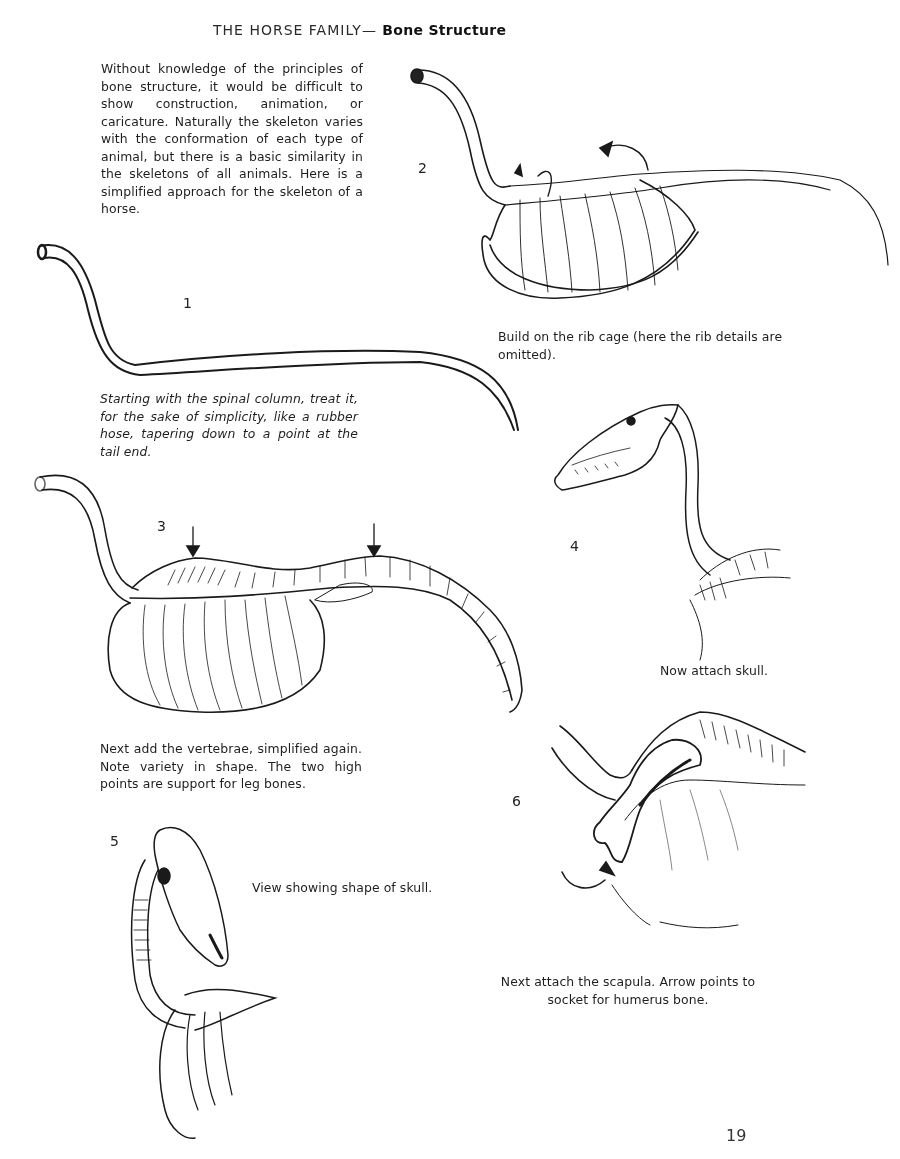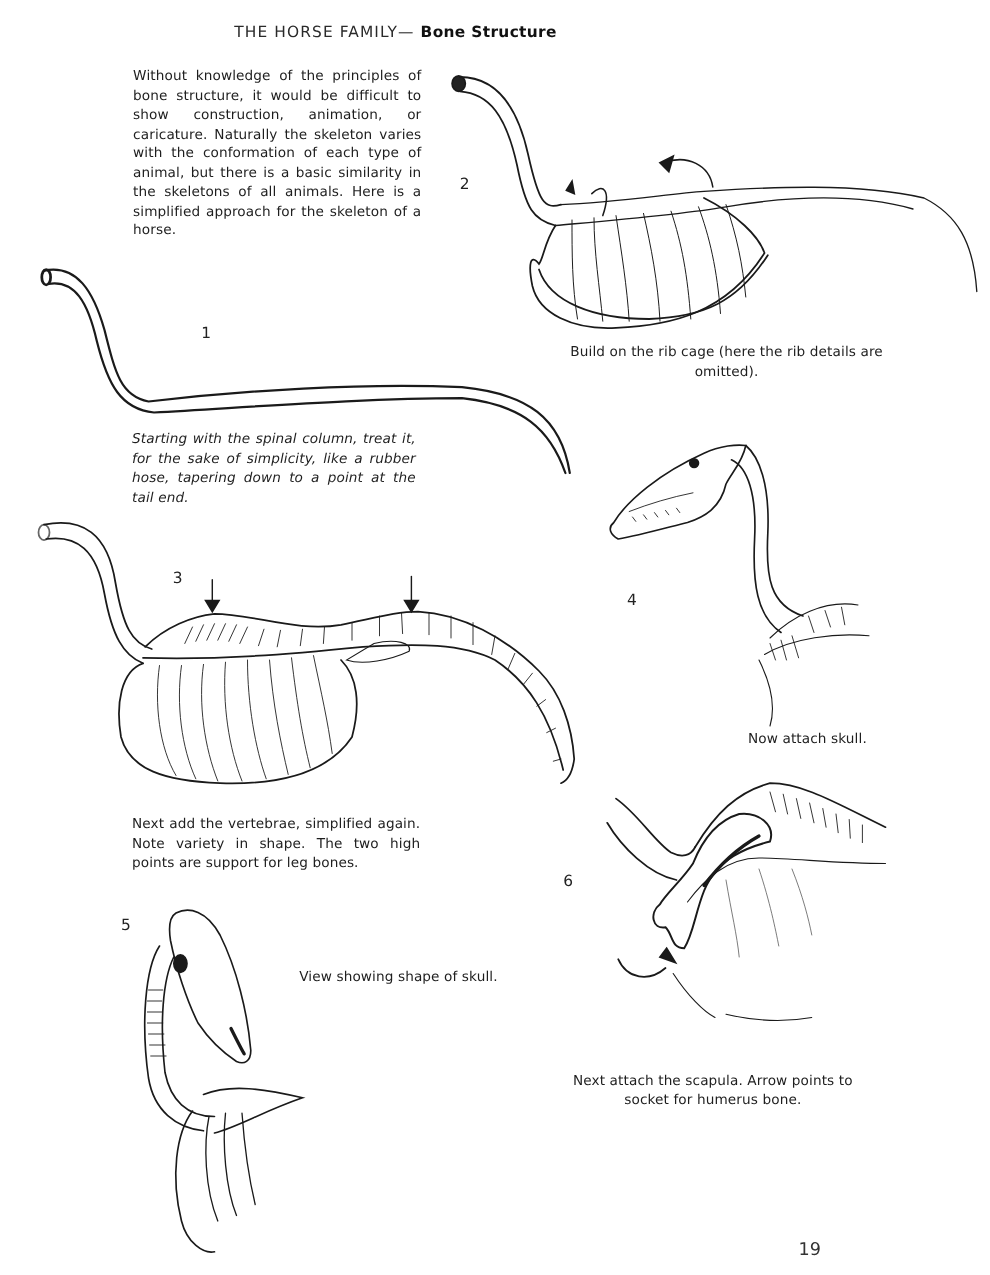--- a/index.html
+++ b/index.html
@@ -8,21 +8,21 @@
     font-family: "DejaVu Sans", "Liberation Sans", sans-serif;
     color: #1a1a1a;
   }
   .title {
     position: absolute; left: 213px; top: 22px;
     font-size: 14px; letter-spacing: 1px; color: #2a2a2a; white-space: nowrap;
   }
   .title .sub { font-weight: bold; letter-spacing: 0.3px; color: #111; }
   .text {
     position: absolute; font-size: 12.4px; line-height: 17.5px; color: #1e1e1e;
-    text-align: justify; letter-spacing: 0.1px; margin-left: 20px;
+    text-align: justify; letter-spacing: 0.1px;
   }
   .num { position: absolute; font-size: 14px; color: #222; }
   svg.fig { position: absolute; overflow: visible; }
   .folio { position: absolute; left: 726px; top: 1126px; font-size: 16px; color: #333; }
 </style>
 </head>
 <body>
 
 <div class="title">
   <span>THE HORSE FAMILY</span><span>—</span>
@@ -51,21 +51,21 @@
     <path d="M505 205 C560 200, 620 195, 660 188 C720 178, 780 176, 830 190" stroke-width="1.2"></path>
     <path d="M505 205 C495 220, 494 235, 490 240 C482 230, 480 240, 484 260 C490 285, 520 300, 560 298 C610 296, 660 285, 695 230 C690 215, 670 195, 640 180"></path>
     <path d="M490 245 C500 275, 540 290, 590 290 C640 288, 670 275, 698 232"></path>
     <path d="M520 200 C520 230, 520 260, 525 290 M540 198 C540 230, 545 260, 548 292 M560 196 C565 230, 570 260, 572 292 M585 194 C592 225, 598 255, 600 292 M610 192 C620 222, 625 250, 628 290 M635 188 C645 215, 652 245, 655 285 M660 186 C670 215, 675 240, 678 270" stroke-width="0.9"></path>
     <path d="M538 176 C548 166, 556 172, 548 196" stroke-width="1.4"></path>
     <path d="M515 173 L520 165 L522 176 Z" fill="#1a1a1a"></path>
     <path d="M603 148 C625 140, 645 150, 648 170" stroke-width="1.4"></path>
     <path d="M600 148 L612 142 L608 156 Z" fill="#1a1a1a"></path>
   </g>
 </svg>
-<div class="text" style="left:498px; top:311px; width:285px; text-align:center;">Build on the rib cage (here the rib details are omitted).</div>
+<div class="text" style="left:498px; top:328px; width:285px; text-align:left;">Build on the rib cage (here the rib details are omitted).</div>
 
 <div class="num" style="left:157px; top:518px;">3</div>
 <svg class="fig" style="left:0;top:0;" width="900" height="1159">
   <g fill="none" stroke="#1a1a1a" stroke-width="1.6" stroke-linecap="round">
     <ellipse cx="40" cy="484" rx="5" ry="7" stroke="#666"></ellipse>
     <path d="M40 477 C75 470, 98 485, 105 530 C112 570, 120 585, 138 590"></path>
     <path d="M42 490 C70 486, 88 500, 95 540 C102 578, 112 596, 130 603"></path>
     <path d="M132 588 C150 570, 175 560, 195 558 C230 558, 270 575, 310 568 C340 562, 360 556, 380 556 C420 558, 460 580, 490 610 C510 630, 520 660, 522 690 C520 705, 515 710, 510 712"></path>
     <path d="M130 598 C200 600, 260 595, 330 588 C380 585, 420 585, 450 600 C480 620, 500 650, 512 700"></path>
     <path d="M130 603 C110 610, 105 640, 110 670 C118 700, 150 710, 200 712 C260 714, 300 700, 320 670 C328 640, 325 615, 310 600"></path>

